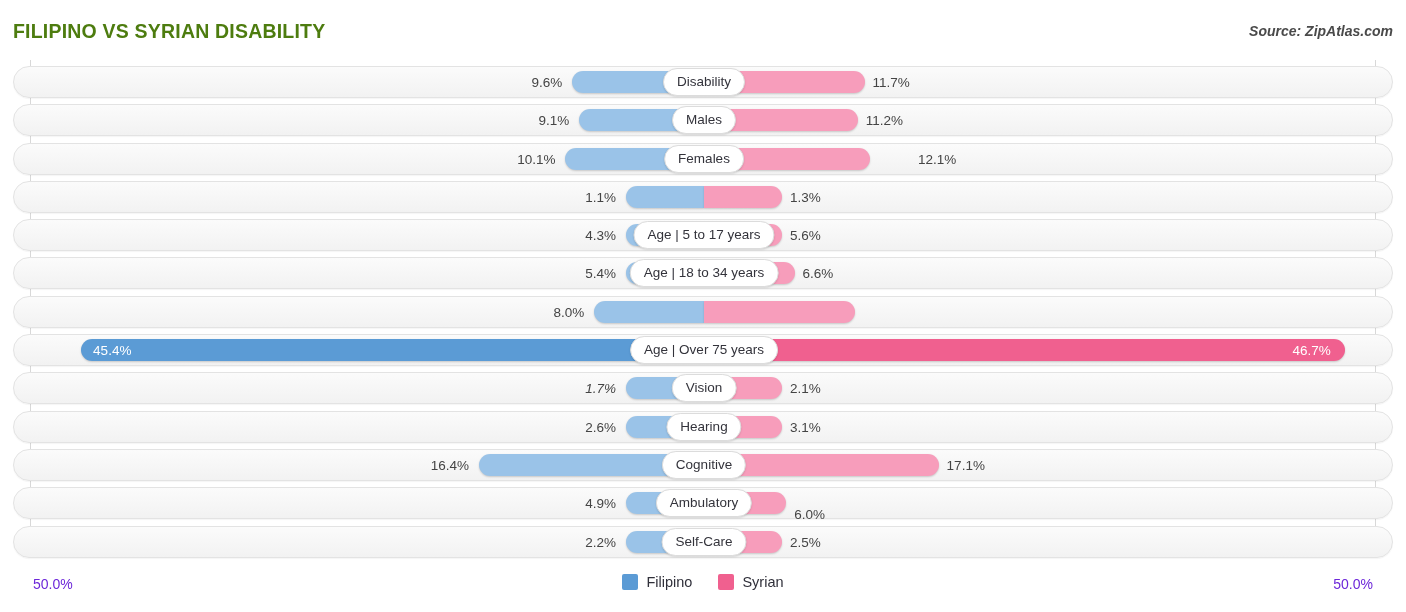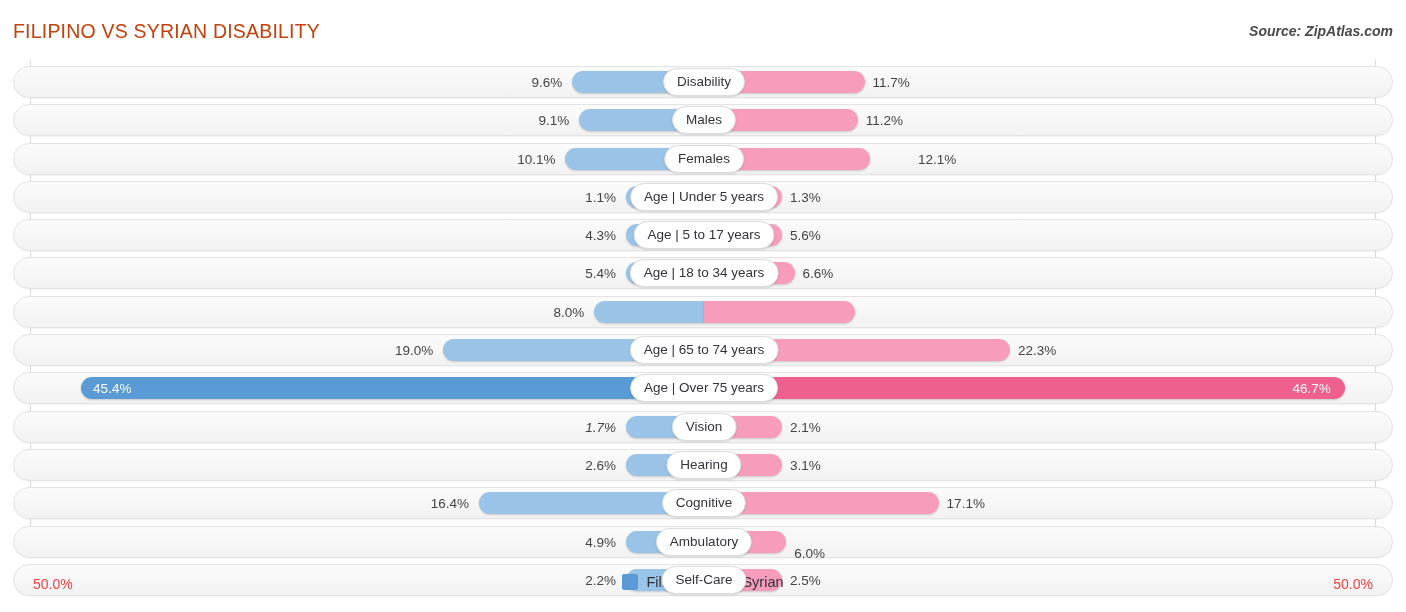--- a/index.html
+++ b/index.html
@@ -21,22 +21,22 @@
     position: absolute;
     top: 0; left: 0; right: 0;
     height: 60px;
   }
   .chart-title {
     position: absolute;
     left: 13px;
     top: 20px;
     font-size: 19.5px;
     letter-spacing: .2px;
-    color: #c2410c;
-    font-weight: 400;
+    color: #4d7c0f;
+    font-weight: 700;
     white-space: nowrap;
   }
   .source-note {
     position: absolute;
     right: 13px;
     top: 23px;
     font-size: 14px;
     font-style: italic;
     font-weight: bold;
     color: #4a4a4a;
@@ -129,21 +129,21 @@
     position: absolute;
     left: 0;
     right: 0;
     bottom: 14px;
     height: 24px;
   }
   .axis-label {
     position: absolute;
     top: 2px;
     font-size: 14px;
-    color: #ef4444;
+    color: #6d28d9;
   }
   .axis-label.left  { left: 33px; }
   .axis-label.right { right: 33px; }
 
   .legend {
     position: absolute;
     left: 0; right: 0;
     top: 0;
     display: flex;
     justify-content: center;
@@ -202,21 +202,20 @@
           <div class="val" style="left: 864.012px; margin-left: 40px;">12.1%</div>
           <div class="center-pill" style="left: 690px;">Females</div>
         </div>
       </div>
       <div class="row">
         <div class="track">
           <div class="bar left bar-shadow" style="left: 612px; width: 78px; background: rgb(154, 195, 232);"></div>
           <div class="bar right bar-shadow" style="left: 690px; width: 78px; background: rgb(247, 157, 187);"></div>
           <div class="val" style="right: 776px;">1.1%</div>
           <div class="val" style="left: 776px;">1.3%</div>
-          <div class="center-pill" style="left: 690px;">Age | Under 5 years</div>
         </div>
       </div>
       <div class="row">
         <div class="track">
           <div class="bar left bar-shadow" style="left: 612px; width: 78px; background: rgb(154, 195, 232);"></div>
           <div class="bar right bar-shadow" style="left: 690px; width: 78px; background: rgb(247, 157, 187);"></div>
           <div class="val" style="right: 776px;">4.3%</div>
           <div class="val" style="left: 776px;">5.6%</div>
           <div class="center-pill" style="left: 690px;">Age | 5 to 17 years</div>
         </div>
@@ -229,29 +228,20 @@
           <div class="val" style="left: 788.552px;">6.6%</div>
           <div class="center-pill" style="left: 690px;">Age | 18 to 34 years</div>
         </div>
       </div>
       <div class="row">
         <div class="track">
           <div class="bar left bar-shadow" style="left: 580.24px; width: 109.76px; background: rgb(154, 195, 232);"></div>
           <div class="bar right bar-shadow" style="left: 690px; width: 150.92px; background: rgb(247, 157, 187);"></div>
           <div class="val" style="right: 807.76px;">8.0%</div>
           <div class="val" style="left: 848.92px; margin-top: 36px;">11.0%</div>
-        </div>
-      </div>
-      <div class="row">
-        <div class="track">
-          <div class="bar left bar-shadow" style="left: 429.32px; width: 260.68px; background: rgb(154, 195, 232);"></div>
-          <div class="bar right bar-shadow" style="left: 690px; width: 305.956px; background: rgb(247, 157, 187);"></div>
-          <div class="val" style="right: 958.68px;">19.0%</div>
-          <div class="val" style="left: 1003.96px;">22.3%</div>
-          <div class="center-pill" style="left: 690px;">Age | 65 to 74 years</div>
         </div>
       </div>
       <div class="row">
         <div class="track">
           <div class="bar left bar-shadow" style="left: 67.112px; width: 622.888px; background: rgb(91, 155, 213);"></div>
           <div class="bar right bar-shadow" style="left: 690px; width: 640.724px; background: rgb(240, 96, 143);"></div>
           <div class="val inside" style="left: 79.112px;">45.4%</div>
           <div class="val inside" style="right: 61.276px;">46.7%</div>
           <div class="center-pill" style="left: 690px;">Age | Over 75 years</div>
         </div>

